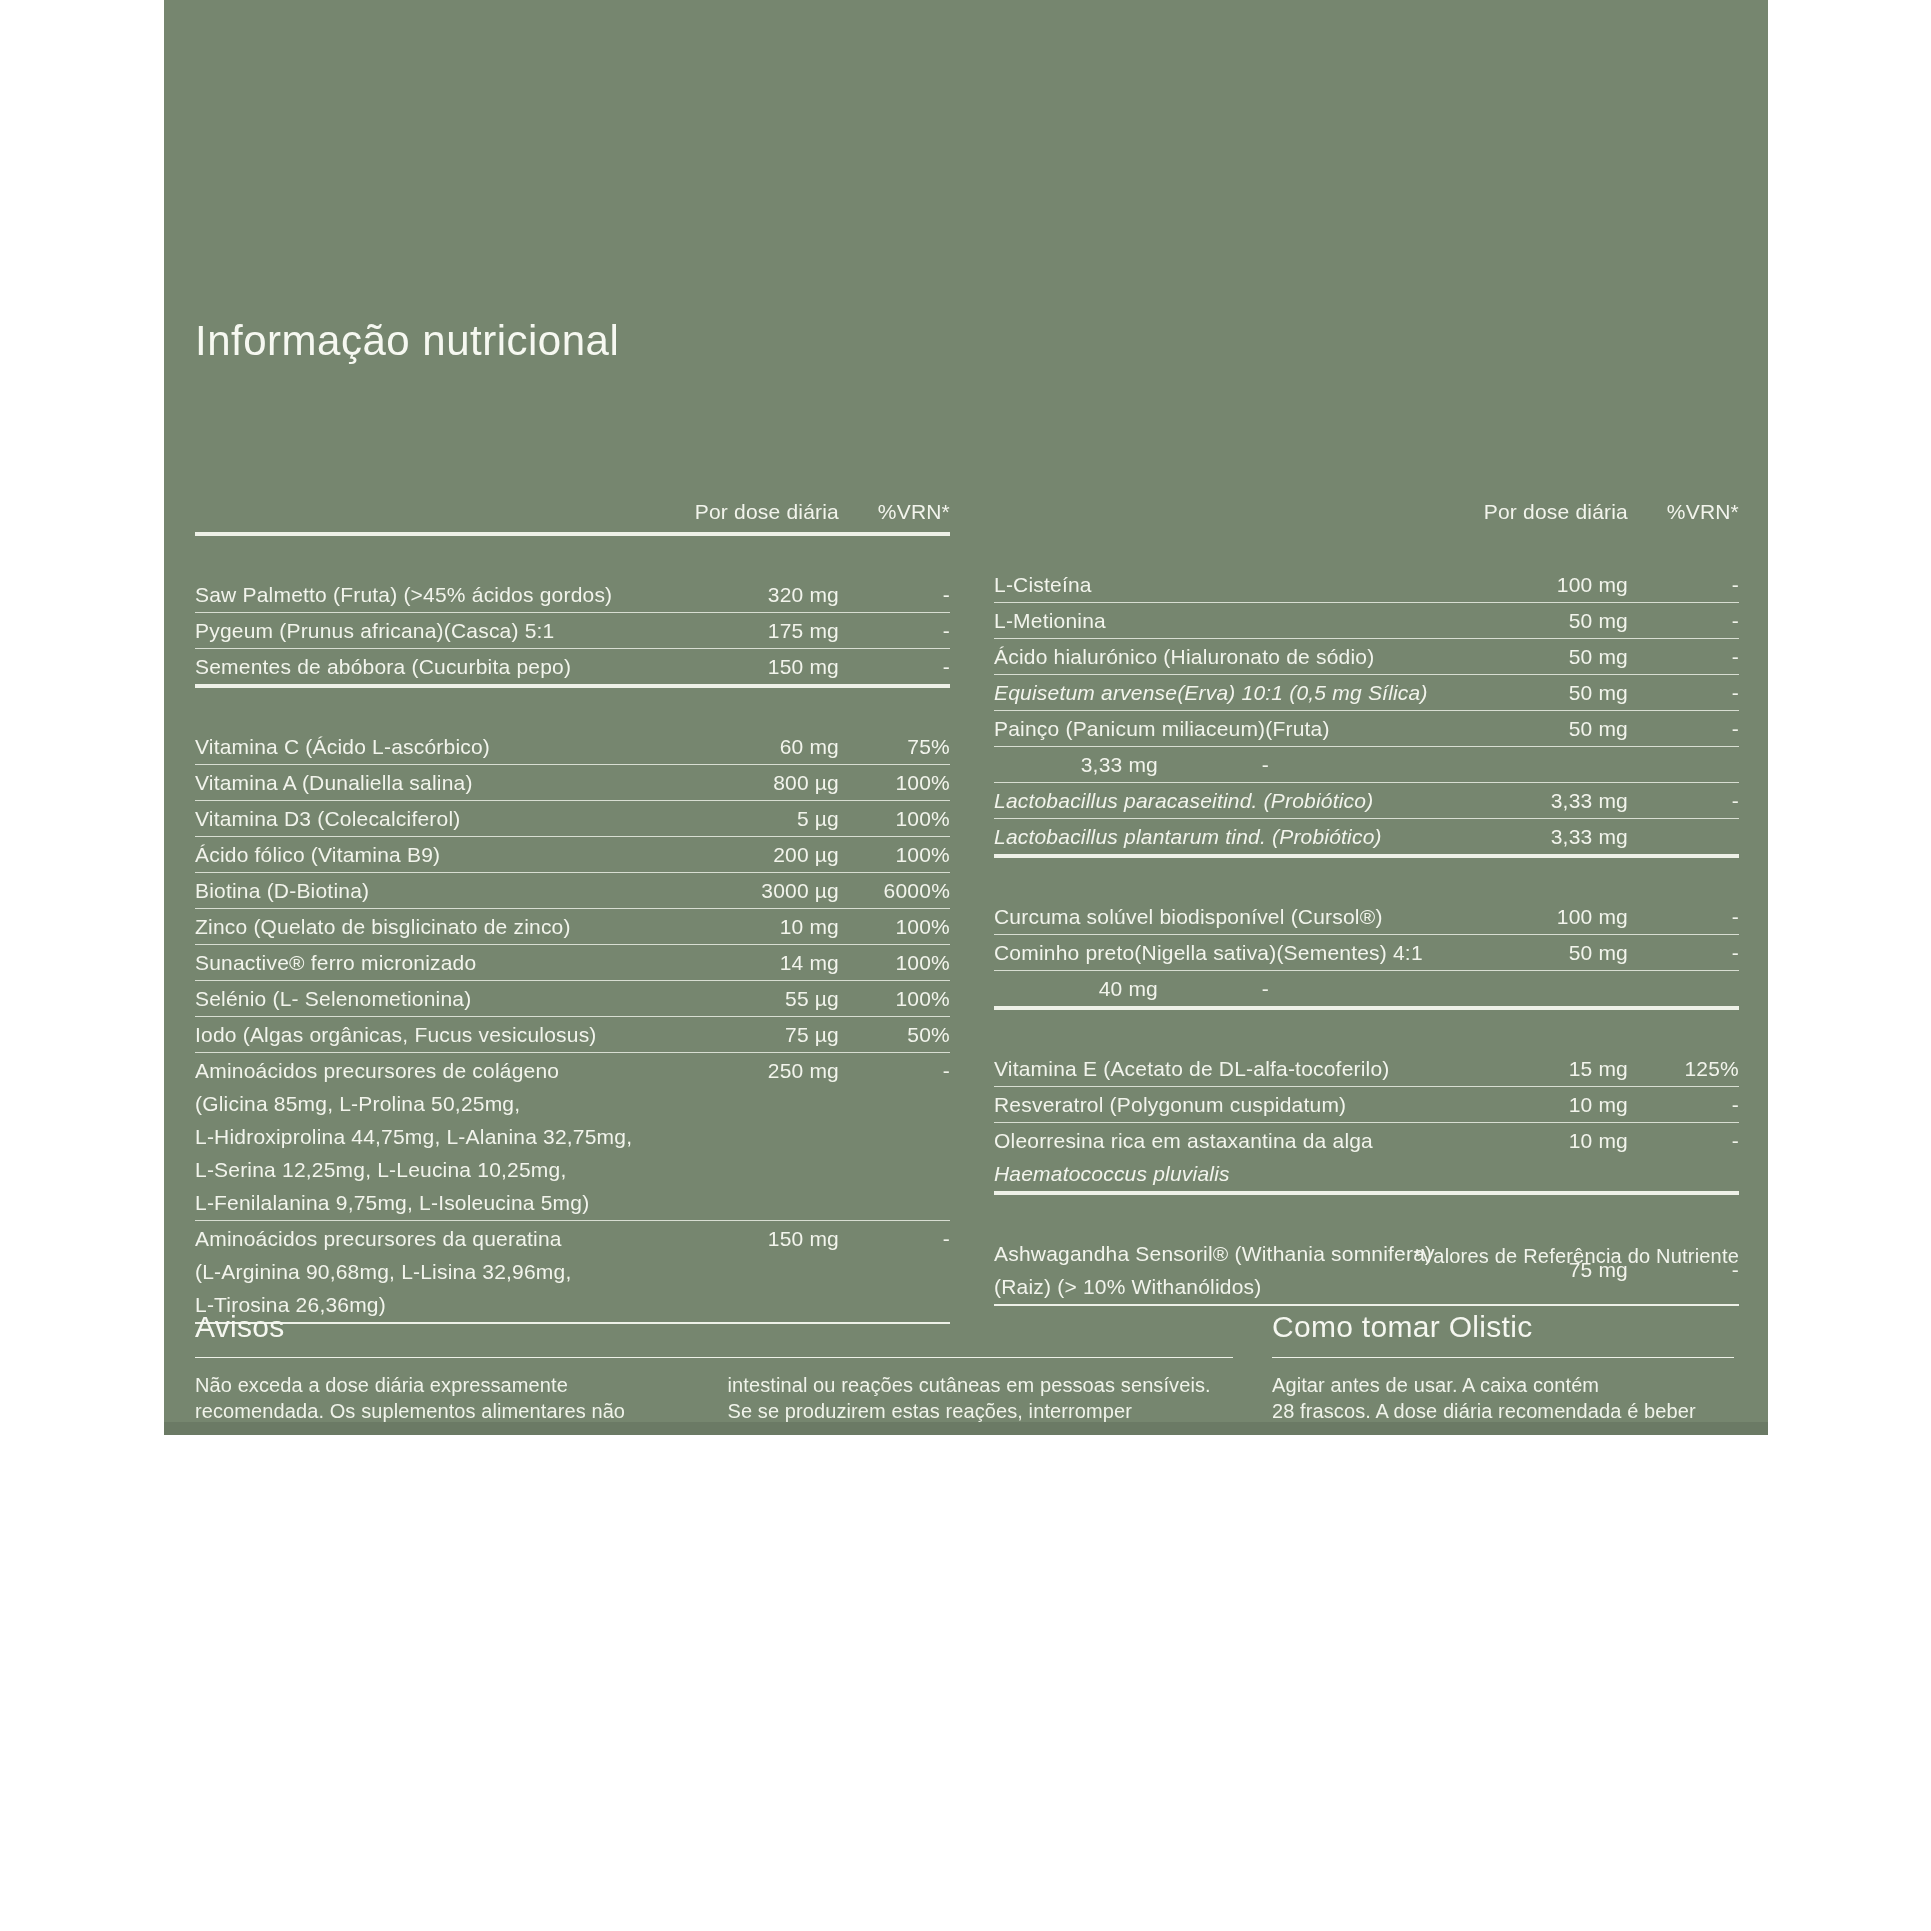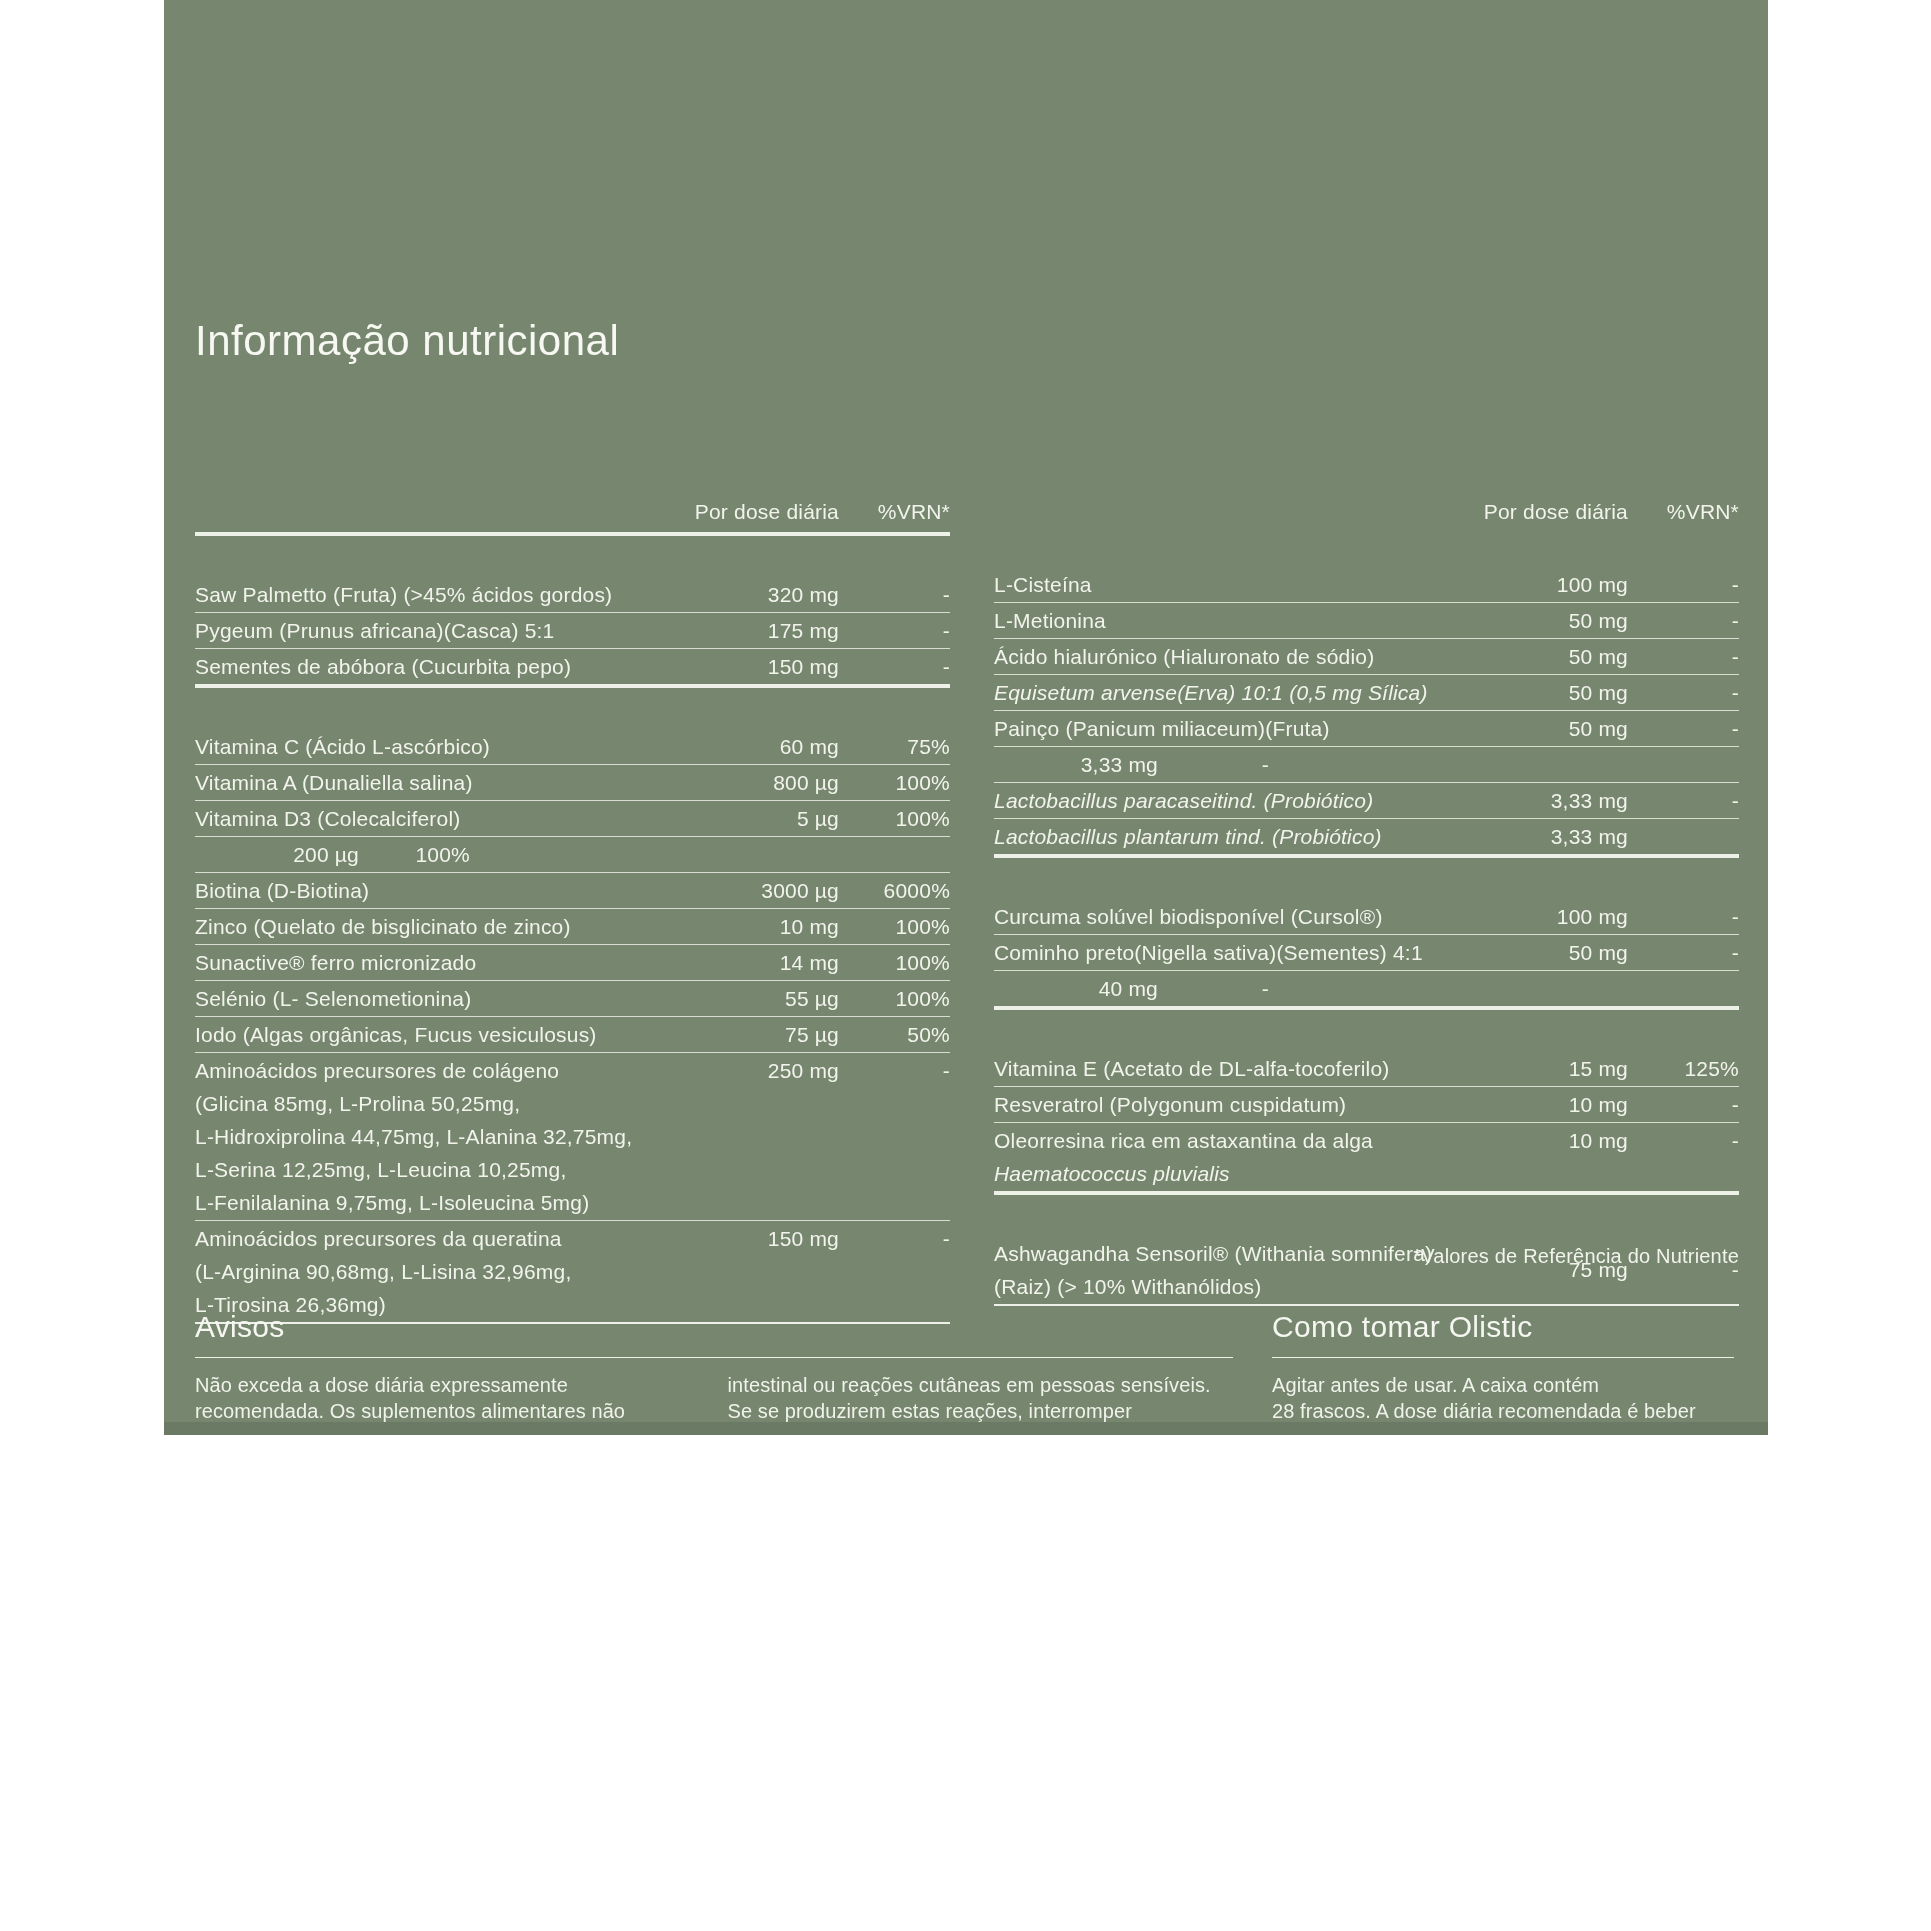--- a/index.html
+++ b/index.html
@@ -107,20 +107,23 @@
           <div class="cvrn">100%</div>
         </div>
         <div class="trow">
           <div class="cname">
             <div>Vitamina D3 (Colecalciferol)</div>
           </div>
           <div class="camt">5 µg</div>
           <div class="cvrn">100%</div>
         </div>
         <div class="trow">
+          <div class="cname">
+            <div>Ácido fólico (Vitamina B9)</div>
+          </div>
           <div class="camt">200 µg</div>
           <div class="cvrn">100%</div>
         </div>
         <div class="trow">
           <div class="cname">
             <div>Biotina (D-Biotina)</div>
           </div>
           <div class="camt">3000 µg</div>
           <div class="cvrn">6000%</div>
         </div>

